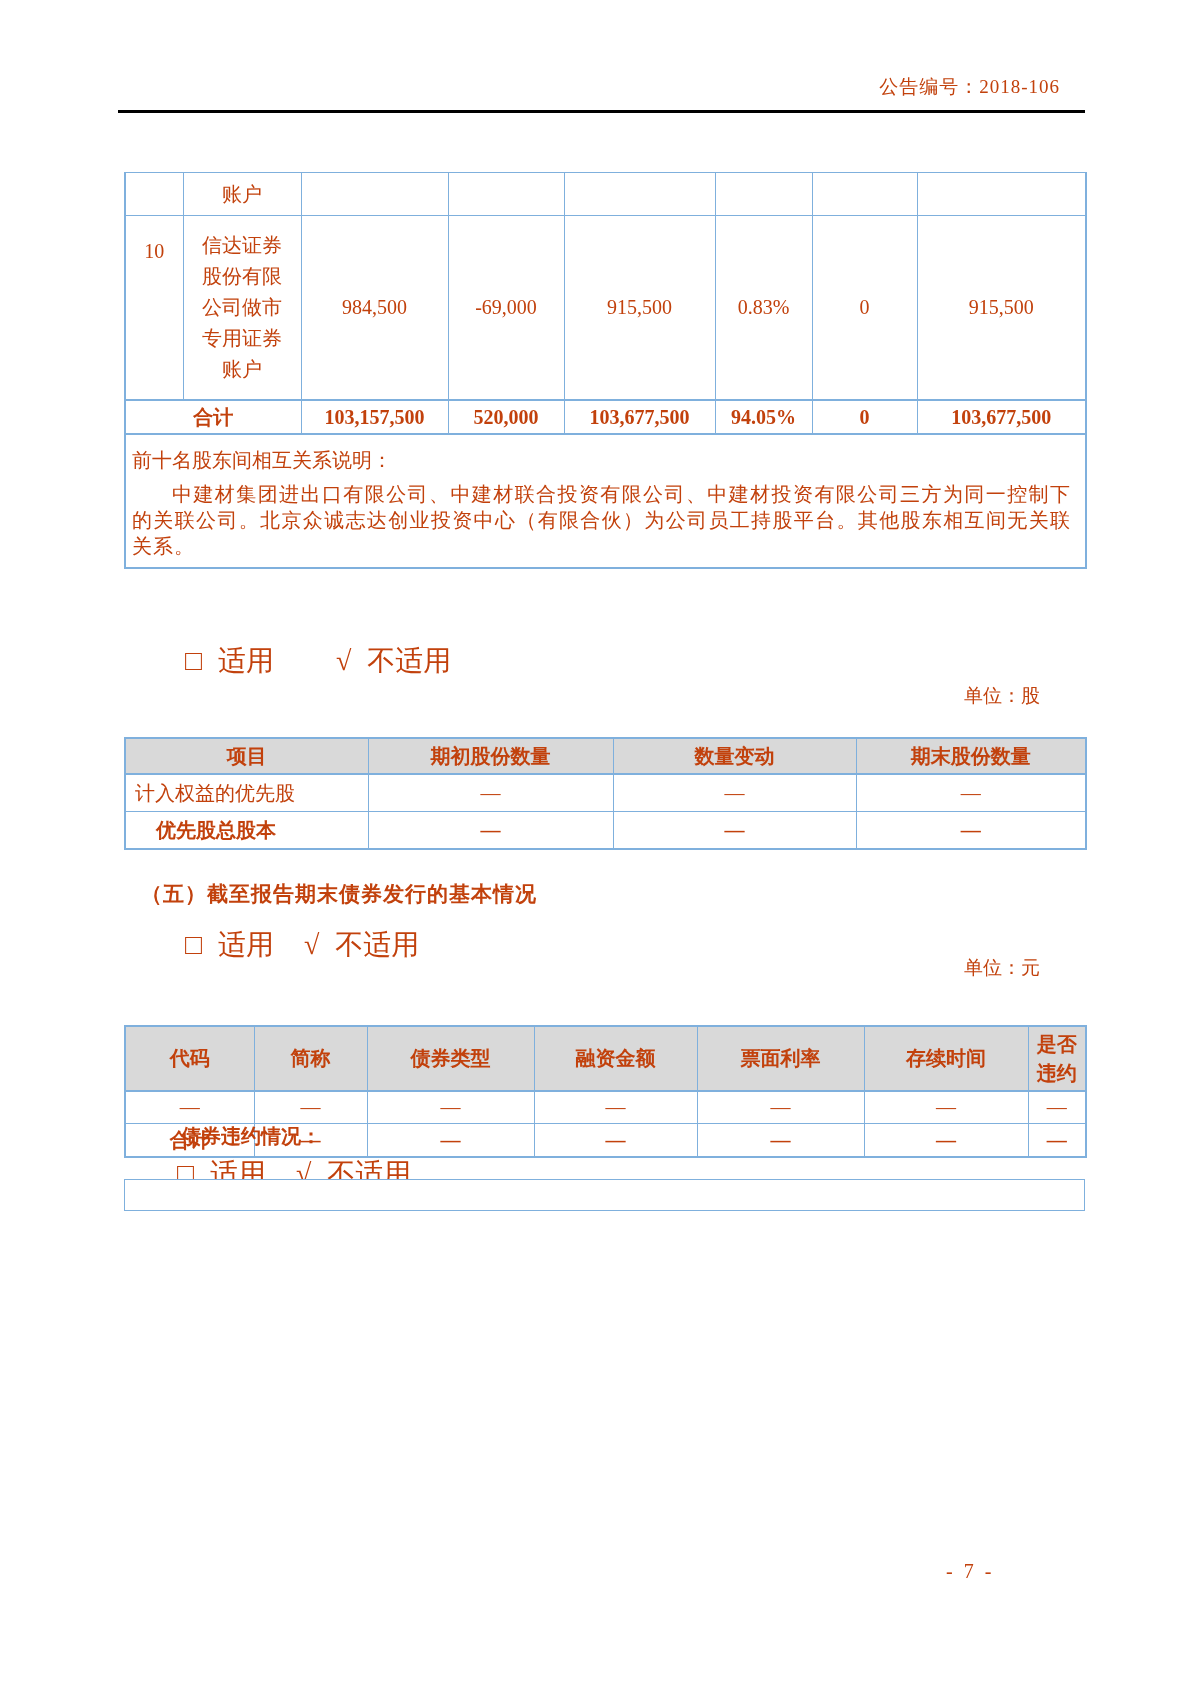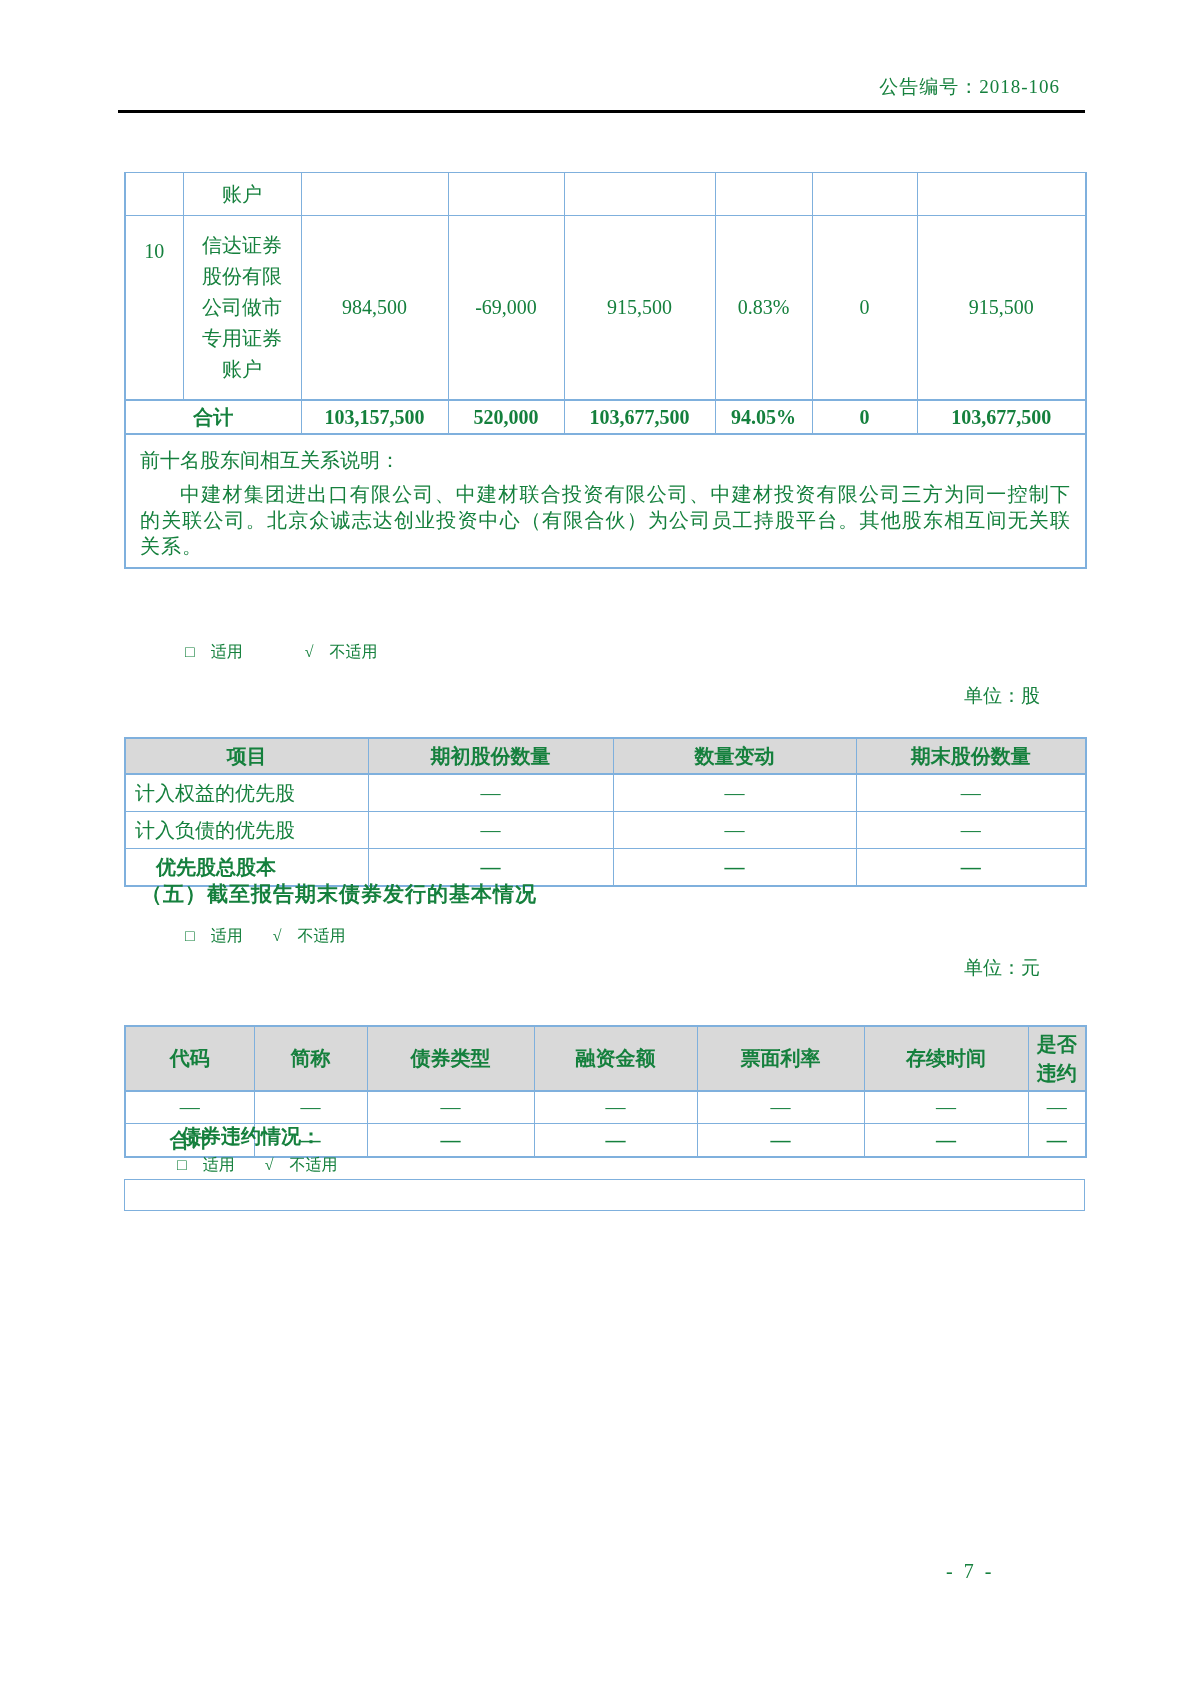--- a/index.html
+++ b/index.html
@@ -1,43 +1,43 @@
 <!DOCTYPE html>
 <html><head>
 <meta charset="utf-8">
 <style>
   html,body{margin:0;padding:0;background:#ffffff;}
-  .page{position:relative;width:1200px;height:1696px;background:#ffffff;color:#15803d;
+  .page{position:relative;width:1200px;height:1696px;background:#ffffff;color:#c2410c;
         font-family:"Liberation Serif","DejaVu Serif",serif;overflow:hidden;}
 
   .notice{position:absolute;top:74px;right:140px;font-size:19px;letter-spacing:1px;}
   .rule{position:absolute;top:110px;left:118px;width:967px;height:3px;background:#000;}
 
   table{border-collapse:collapse;table-layout:fixed;position:absolute;left:124px;margin-top:37px;}
   td{border:1px solid #7fb0dd;font-size:20px;text-align:center;vertical-align:middle;
      padding:0;overflow:hidden;}
 
   
   .t1{top:135px;width:961px;border:2px solid #7fb0dd;border-top-width:1px;}
   .t1 .carry td{height:42px;}
   .t1 .r10 td{height:159px;}
   .t1 .idx{vertical-align:top;padding-top:24px;}
   .pre{white-space:pre-line;line-height:31px;}
   .t1 .total td{height:32px;border-top:2px solid #7fb0dd;font-weight:bold;}
   .t1 .note td{border-top:2px solid #7fb0dd;text-align:left;vertical-align:top;
-               padding:6px 14px 8px 14px;border-radius:25px;}
+               padding:6px 14px 8px 6px;border-radius:25px;}
   .note-title{font-size:20px;line-height:38px;}
   .note-body{margin:2px 0 0 0;font-size:20px;line-height:26px;text-indent:2em;
              text-align:justify;letter-spacing:1px;}
 
   
   .h-sec{position:absolute;left:141px;margin:0;font-size:21px;font-weight:bold;
          font-family:"Liberation Sans","DejaVu Sans",sans-serif;letter-spacing:1px;}
   #h4{top:596px;} #h5{top:880px;}
-  .cb{position:absolute;font-size:16px;}
+  .cb{position:absolute;font-size:28px;}
   #cb4{top:642px;left:185px;}
   #cb5{top:926px;left:185px;}
   #cb5b{top:1155px;left:177px;}
   .cb .lbl{margin-left:16px;} .cb .chk{margin-left:62px;} .cb .nlbl{margin-left:16px;}
   .cb.tight .chk{margin-left:30px;}
   .unit{position:absolute;right:160px;font-size:19px;}
   #unit4{top:683px;} #unit5{top:955px;}
 
   
   .t4{top:700px;width:961px;border:2px solid #7fb0dd;}
@@ -138,26 +138,20 @@
     </colgroup>
     <tbody>
         <tr class="head">
       <td>项目</td>
       <td>期初股份数量</td>
       <td>数量变动</td>
       <td>期末股份数量</td>
     </tr>
     <tr class="body">
       <td class="lbl-cell">计入权益的优先股</td>
-      <td>—</td>
-      <td>—</td>
-      <td>—</td>
-    </tr>
-    <tr class="body">
-      <td class="lbl-cell">计入负债的优先股</td>
       <td>—</td>
       <td>—</td>
       <td>—</td>
     </tr>
     <tr class="body bold-row">
       <td class="lbl-cell">优先股总股本</td>
       <td>—</td>
       <td>—</td>
       <td>—</td>
     </tr>

